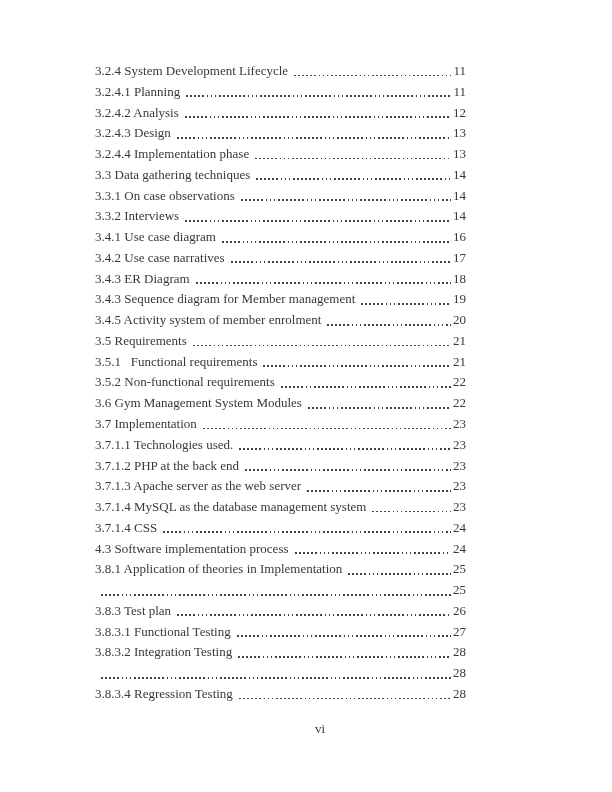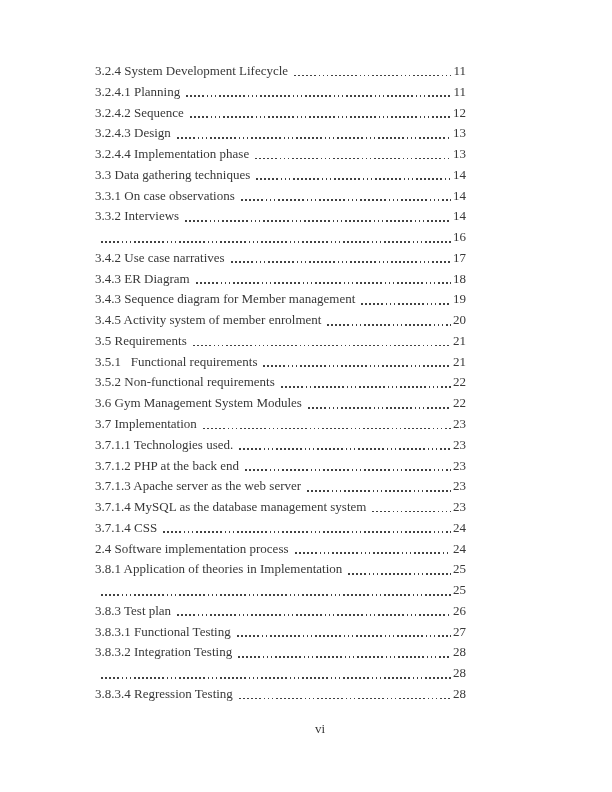--- a/index.html
+++ b/index.html
@@ -71,21 +71,21 @@
     <span class="toc-page">11</span>
   </div>
 
   <div class="toc-row">
     <span class="toc-title">3.2.4.1 Planning</span>
     <span class="leader"></span>
     <span class="toc-page">11</span>
   </div>
 
   <div class="toc-row">
-    <span class="toc-title">3.2.4.2 Sequence</span>
+    <span class="toc-title">3.2.4.2 Analysis</span>
     <span class="leader"></span>
     <span class="toc-page">12</span>
   </div>
 
   <div class="toc-row">
     <span class="toc-title">3.2.4.3 Design</span>
     <span class="leader"></span>
     <span class="toc-page">13</span>
   </div>
 
@@ -108,20 +108,21 @@
   </div>
 
   <div class="toc-row">
     <span class="toc-title">3.3.2 Interviews</span>
     <span class="leader"></span>
     <span class="toc-page">14</span>
   </div>
 
 
   <div class="toc-row">
+    <span class="toc-title">3.4.1 Use case diagram</span>
     <span class="leader"></span>
     <span class="toc-page">16</span>
   </div>
 
   <div class="toc-row">
     <span class="toc-title">3.4.2 Use case narratives</span>
     <span class="leader"></span>
     <span class="toc-page">17</span>
   </div>
 
@@ -197,21 +198,21 @@
     <span class="toc-page">23</span>
   </div>
 
   <div class="toc-row">
     <span class="toc-title">3.7.1.4 CSS</span>
     <span class="leader"></span>
     <span class="toc-page">24</span>
   </div>
 
   <div class="toc-row">
-    <span class="toc-title">2.4 Software implementation process</span>
+    <span class="toc-title">4.3 Software implementation process</span>
     <span class="leader"></span>
     <span class="toc-page">24</span>
   </div>
 
   <div class="toc-row">
     <span class="toc-title">3.8.1 Application of theories in Implementation</span>
     <span class="leader"></span>
     <span class="toc-page">25</span>
   </div>
 

